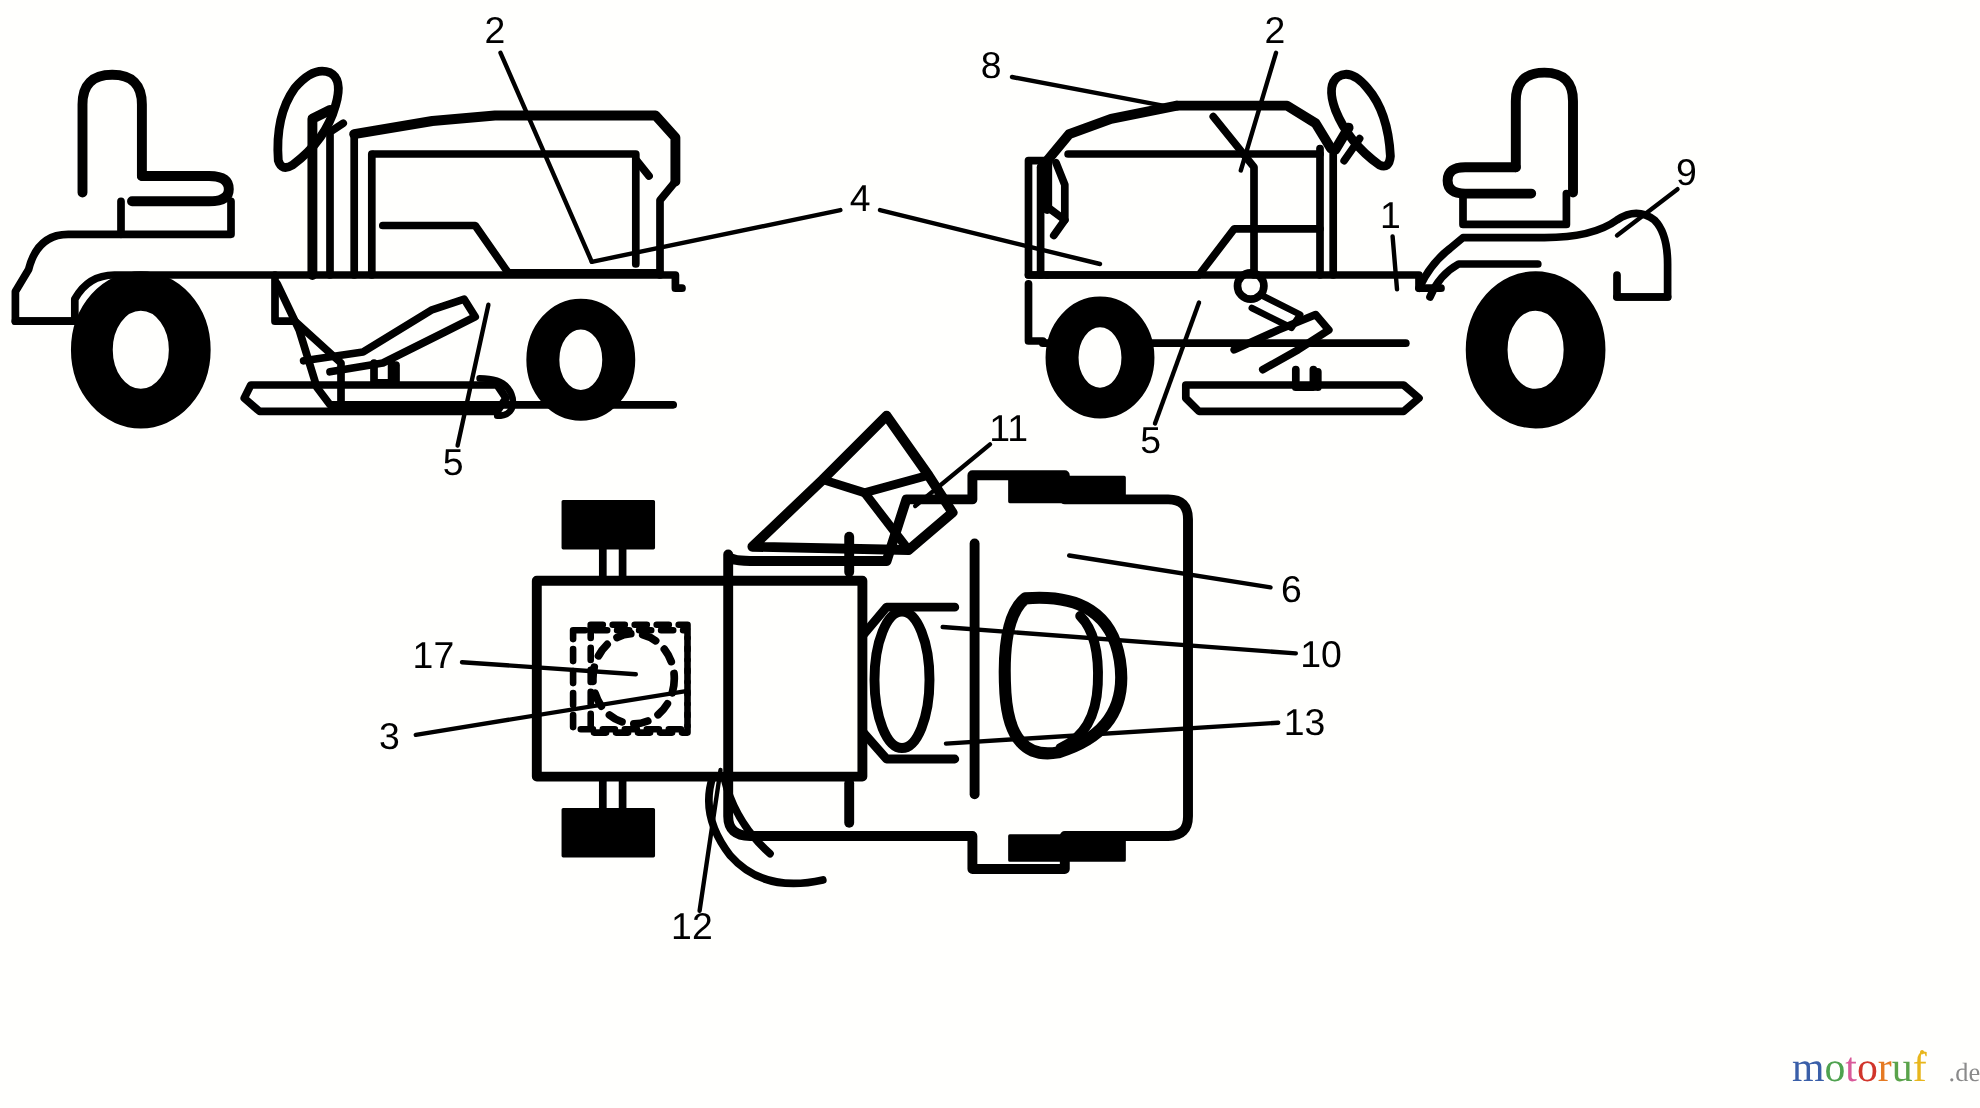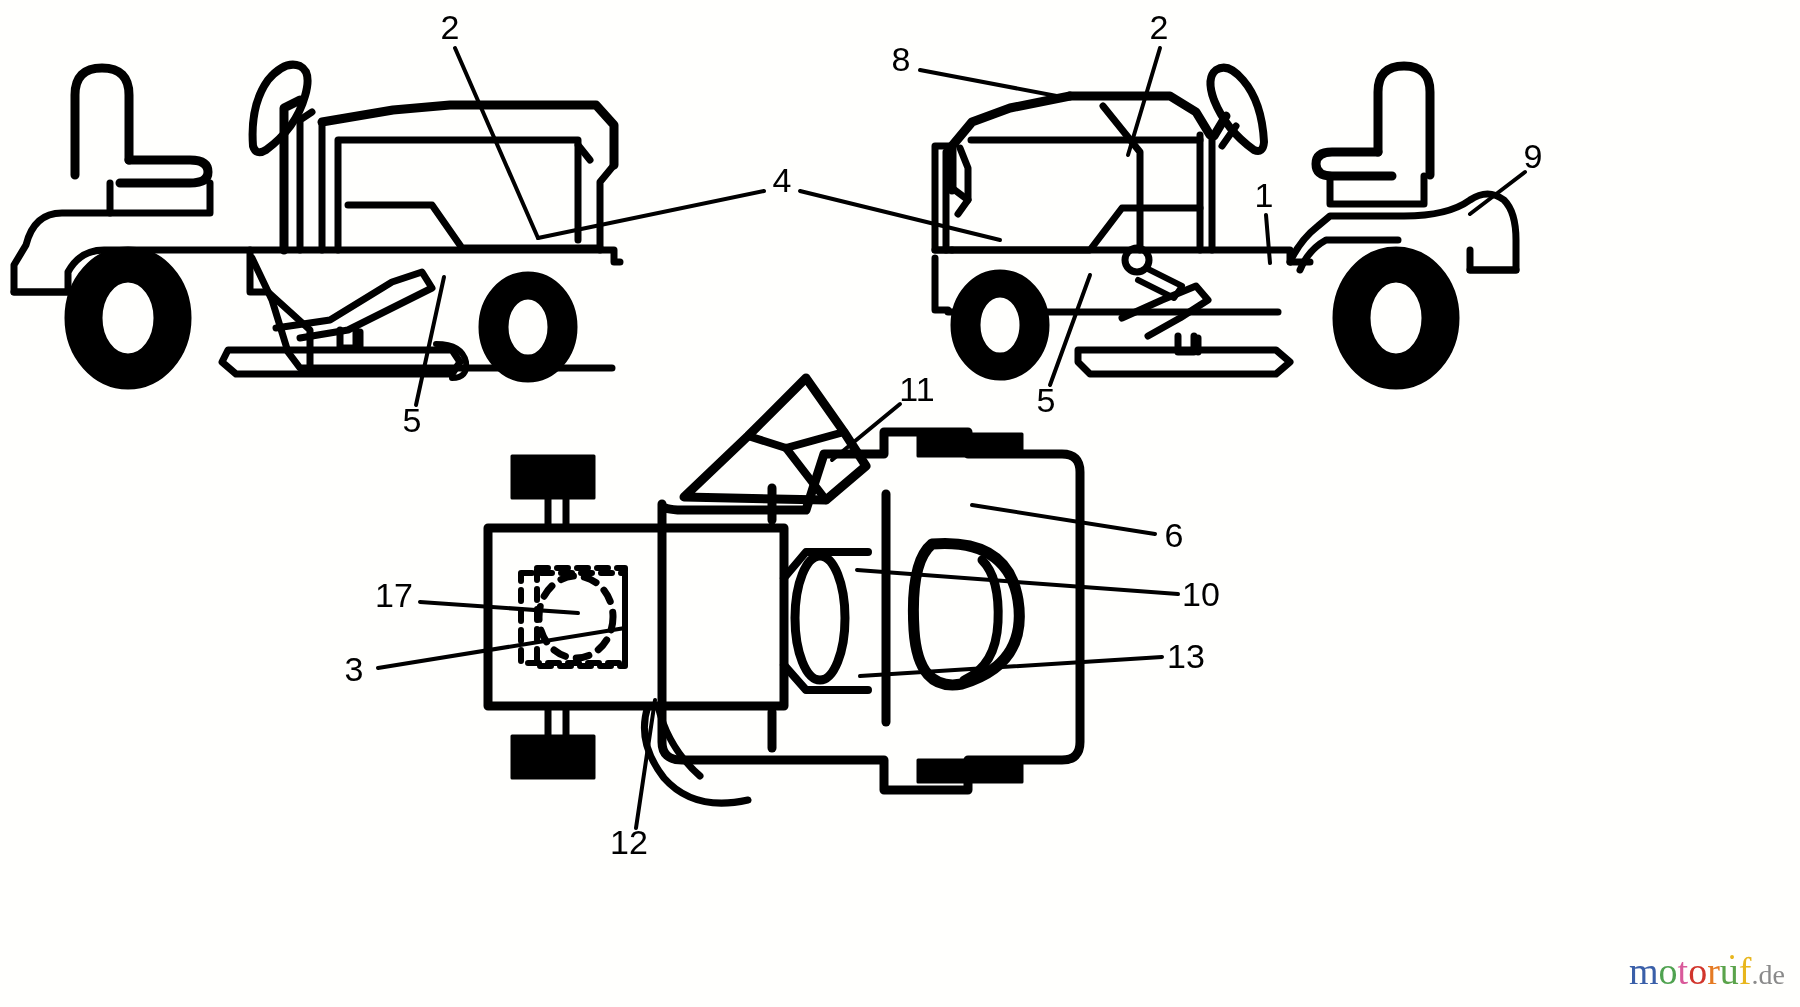--- a/index.html
+++ b/index.html
@@ -36,22 +36,23 @@
     left: 1629px;
     top: 952px;
     font-family: "Liberation Serif", serif;
     font-size: 38px;
     letter-spacing: 0px;
     white-space: nowrap;
     line-height: 1;
   }
   #watermark .wm-letter { font-weight: 400; }
   #watermark .wm-suffix {
-    font-size: 28px;
+    font-size: 24px;
     vertical-align: baseline;
+    margin-left: 20px;
   }
   #watermark .wm-dot {
     position: absolute;
     right: 50px;
     top: -2px;
     font-size: 16px;
   }
 </style>
 </head>
 <body>

